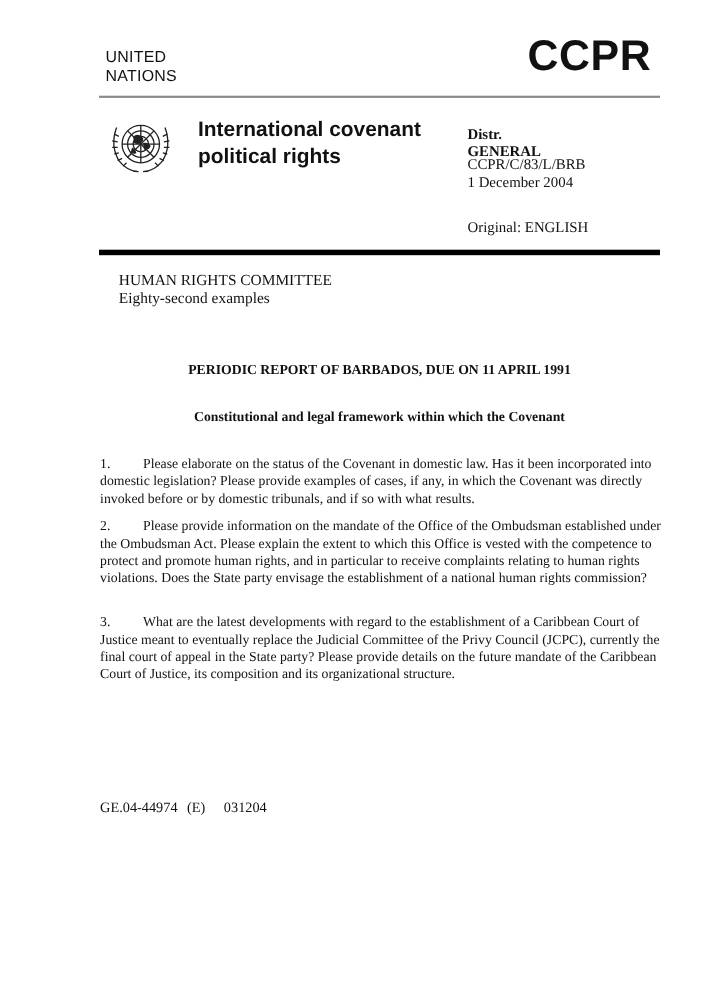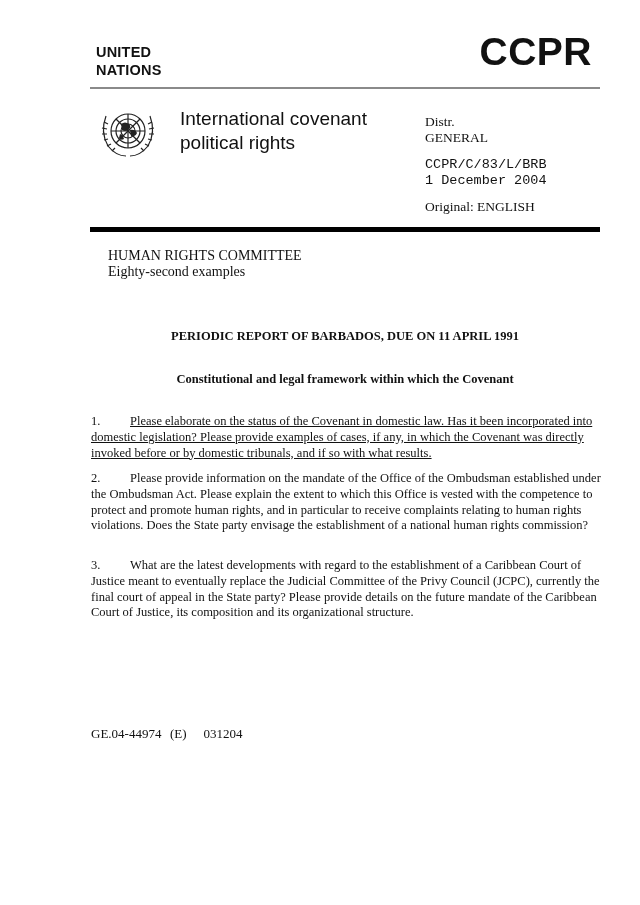--- a/index.html
+++ b/index.html
@@ -1,43 +1,43 @@
 <!DOCTYPE html>
 <html><head>
   <meta charset="utf-8">
   <style>
     html, body { margin: 0; padding: 0; background: #ffffff; }
     body { width: 640px; height: 905px; position: relative; overflow: hidden; color: #111; }
     .abs { position: absolute; }
     .sans { font-family: "Liberation Sans", sans-serif; }
     .serif { font-family: "Liberation Serif", serif; }
 
-    #un-name { left: 96px; top: 43px; font-weight: bold; font-size: 14.5px; line-height: 18px; letter-spacing: 0.2px; }
+    #un-name { left: 96px; top: 43px; font-weight: normal; font-size: 14.5px; line-height: 18px; letter-spacing: 0.2px; }
     #ccpr { right: 48px; top: 30px; font-weight: bold; font-size: 39px; line-height: 44px; letter-spacing: 0.5px; }
     #rule-thin { left: 90px; top: 87px; width: 510px; height: 2px; background: #8a8a8a; }
 
     #emblem { left: 96px; top: 104px; width: 64px; height: 58px; }
-    #covenant-title { left: 180px; top: 107px; font-weight: normal; font-size: 19px; line-height: 24px; }
+    #covenant-title { left: 180px; top: 107px; font-weight: bold; font-size: 19px; line-height: 24px; }
 
     .meta { left: 425px; font-size: 13.5px; line-height: 16px; }
-    #distr { top: 114px; }
-    #symbol { top: 157px; font-family: Liberation Mono, monospace; }
+    #distr { top: 114px; font-weight: bold; }
+    #symbol { top: 142px; }
     #original { top: 199px; }
 
     #rule-thick { left: 90px; top: 227px; width: 510px; height: 5px; background: #000; }
 
     #committee { left: 108px; top: 248px; font-size: 14px; line-height: 15.5px; }
 
     .center { left: 90px; width: 510px; text-align: center; font-weight: bold; font-size: 12.5px; line-height: 15.5px; }
     #doc-title { top: 329px; }
     #section-title { top: 372px; }
 
     .para { left: 91px; width: 510px; font-size: 12.5px; line-height: 15.8px; }
     .para .num { display: inline-block; width: 39px; }
-    #para-1 { top: 414px; text-decoration: underline; }
+    #para-1 { top: 414px; }
     #para-2 { top: 471px; }
     #para-3 { top: 558px; }
 
     #footer { left: 91px; top: 726px; font-size: 13px; line-height: 15px; word-spacing: 1px; }
   </style>
 </head>
 <body>
 
 <div id="un-name" class="abs sans">
   <div>UNITED</div>

